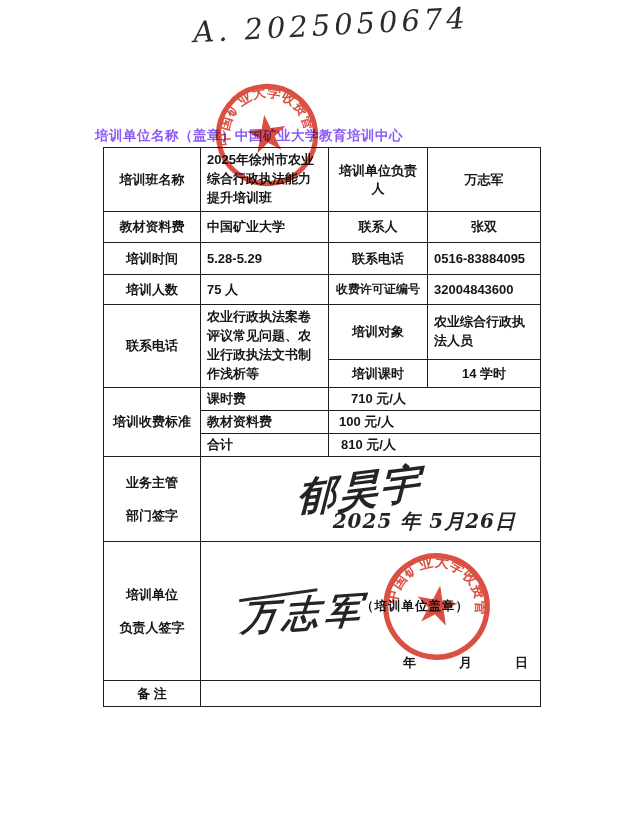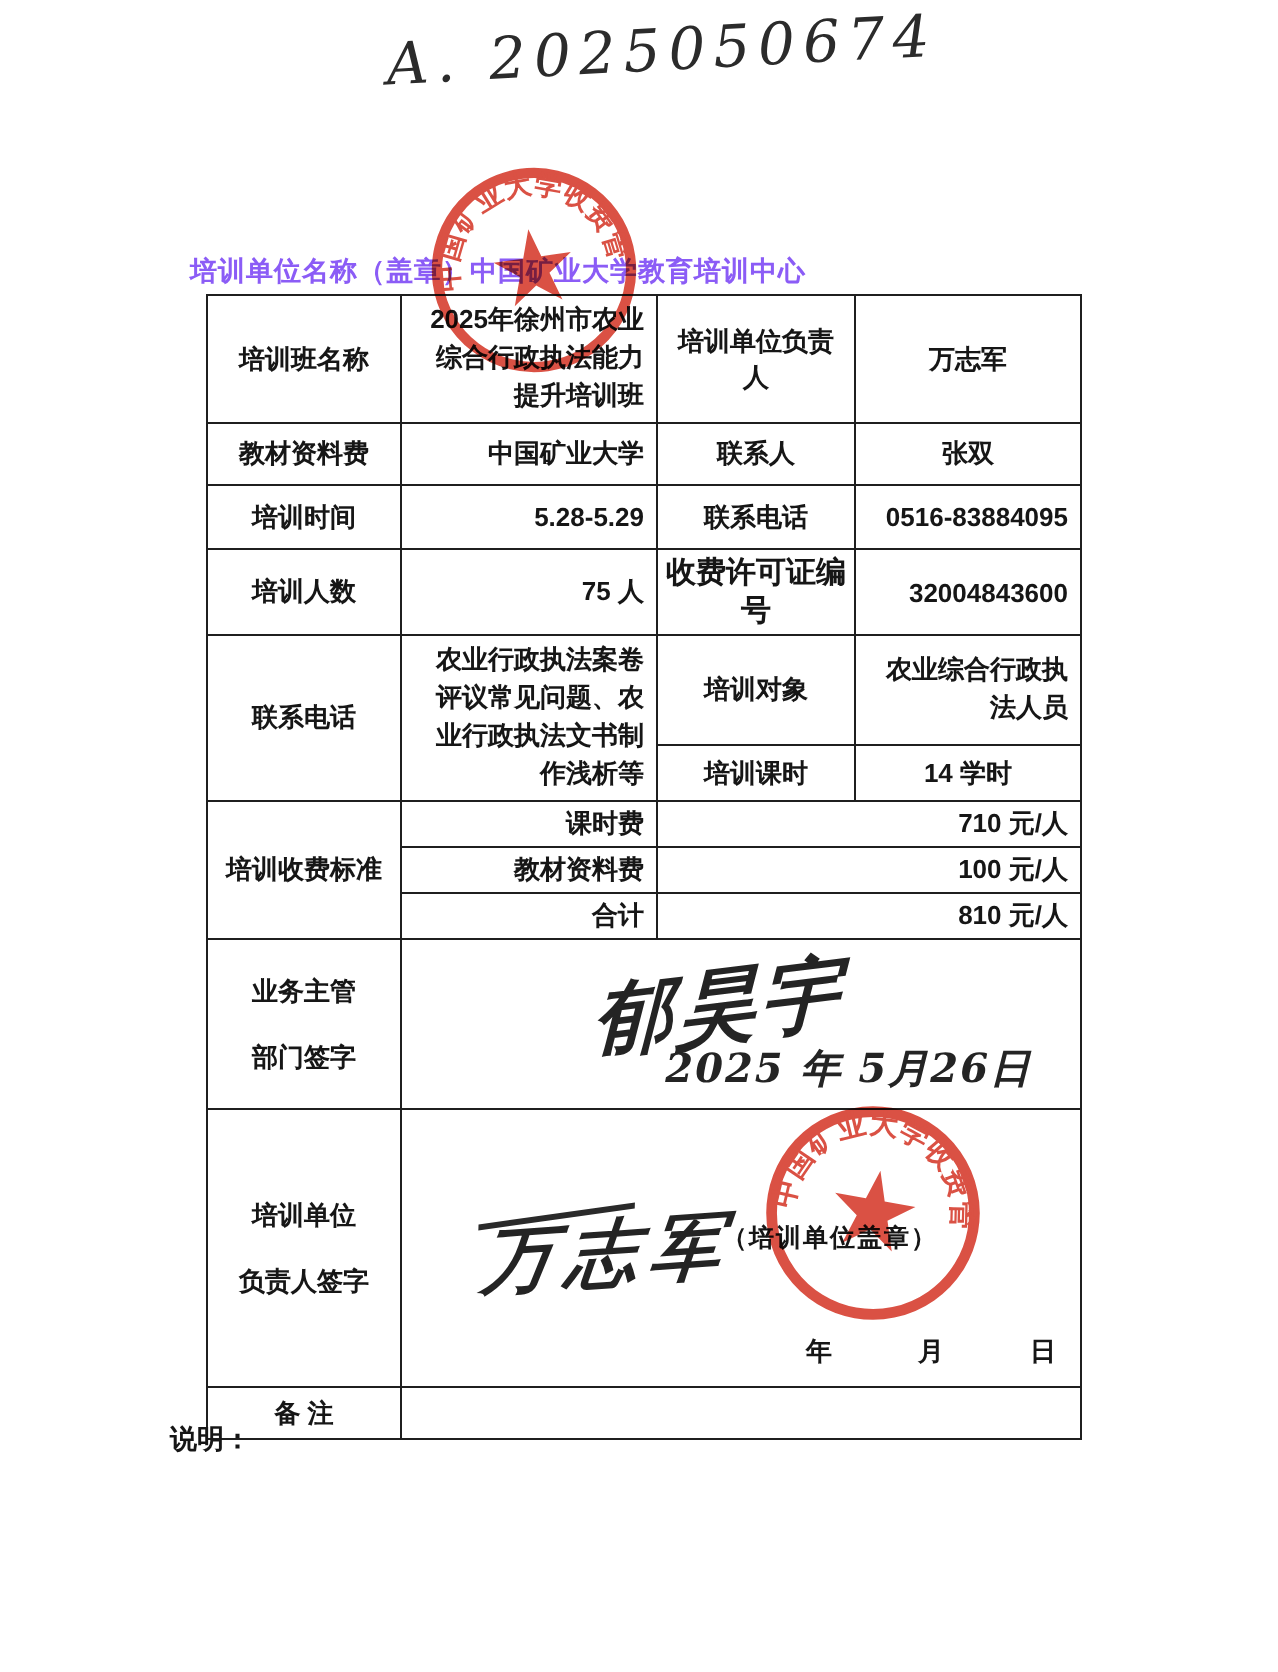--- a/index.html
+++ b/index.html
@@ -24,21 +24,21 @@
     color:#8b5cf6; letter-spacing:0.5px; white-space:nowrap;
   }
   
   .form-table-wrap { position:absolute; left:103px; top:147px; }
   table.form { border-collapse:collapse; table-layout:fixed; }
   table.form td {
     border:1.6px solid #1f1f1f; font-size:13px; font-weight:bold;
     color:#161616; padding:2px 6px; vertical-align:middle; overflow:hidden;
   }
   td.lbl { text-align:center; }
-  td.val { text-align:right; }
+  td.val { text-align:left; }
   td.val-c { text-align:center; }
   .two-line span { display:block; }
   .two-line span + span { margin-top:15px; }
   .wrap-val { line-height:1.45; font-size:12.5px; padding-top:3px; }
   .sig-cell { position:relative; }
   .hand {
     font-family:"DejaVu Serif",serif; font-style:italic; color:#242424;
   }
   .sig-1 {
     position:absolute; left:95px; top:6px; font-size:40px;
@@ -101,21 +101,21 @@
       </tr>
       <tr style="height:32px">
         <td class="lbl">培训时间</td>
         <td class="val">5.28-5.29</td>
         <td class="lbl">联系电话</td>
         <td class="val">0516-83884095</td>
       </tr>
       <tr style="height:30px">
         <td class="lbl">培训人数</td>
         <td class="val">75 人</td>
-        <td class="lbl" style="padding:2px 1px; font-size:15px;">收费许可证编号</td>
+        <td class="lbl" style="padding:2px 1px; font-size:12px;">收费许可证编号</td>
         <td class="val">32004843600</td>
       </tr>
       <tr style="height:55px">
         <td class="lbl" rowspan="2">联系电话</td>
         <td class="val wrap-val" rowspan="2">农业行政执法案卷评议常见问题、农业行政执法文书制作浅析等</td>
         <td class="lbl">培训对象</td>
         <td class="val wrap-val">农业综合行政执法人员</td>
       </tr>
       <tr style="height:28px">
         <td class="lbl">培训课时</td>
@@ -180,17 +180,16 @@
     <circle cx="0" cy="0" r="52" fill="none" stroke="#d5392a" stroke-width="5.5"></circle>
     <path d="M 0 -22 L -4.9 -6.8 L -20.9 -6.8 L -8 2.6 L -12.9 17.8 L 0 8.4 L 12.9 17.8 L 8 2.6 L 20.9 -6.8 L 4.9 -6.8 Z" fill="#d5392a"></path>
     <path id="seal-arc-bottom" d="M -40.2 8.2 A 41 41 0 1 1 40.2 8.2" fill="none"></path>
     <text font-size="14.5" font-weight="bold" fill="#d5392a" letter-spacing="0.5">
       <textPath href="#seal-arc-bottom" startOffset="2%">中国矿业大学收费管理委员会</textPath>
     </text>
   </svg>
 
   <div class="footer-notes">
     <div class="row">
-      <span class="note-label">说明：</span>
     </div>
   </div>
 
 </div>
 
 </body></html>

